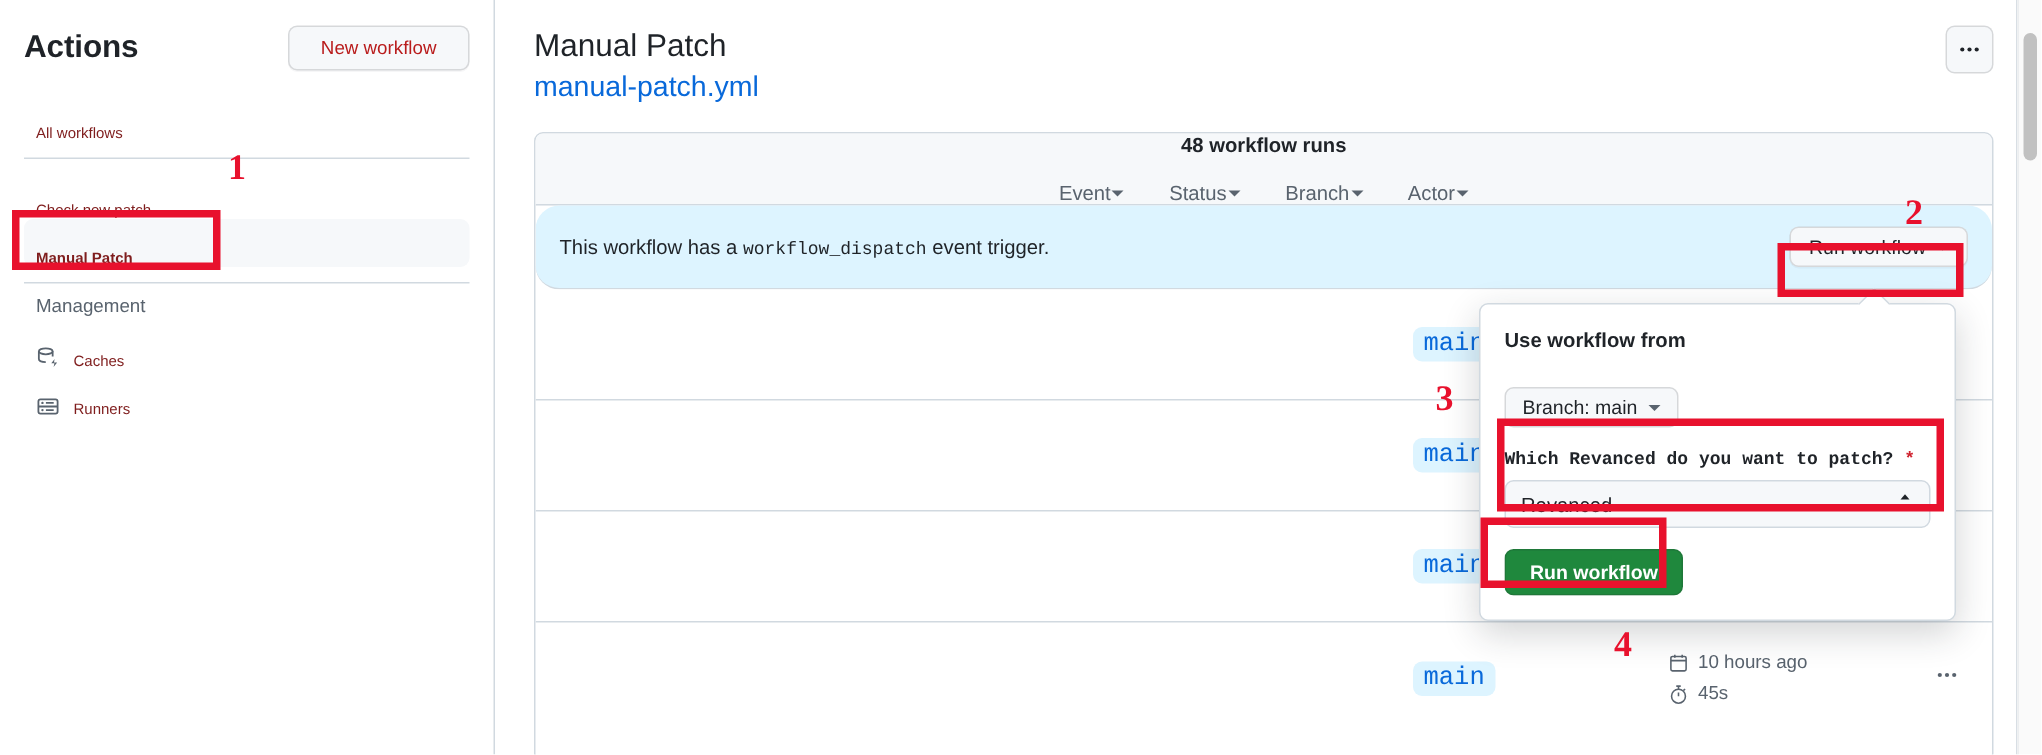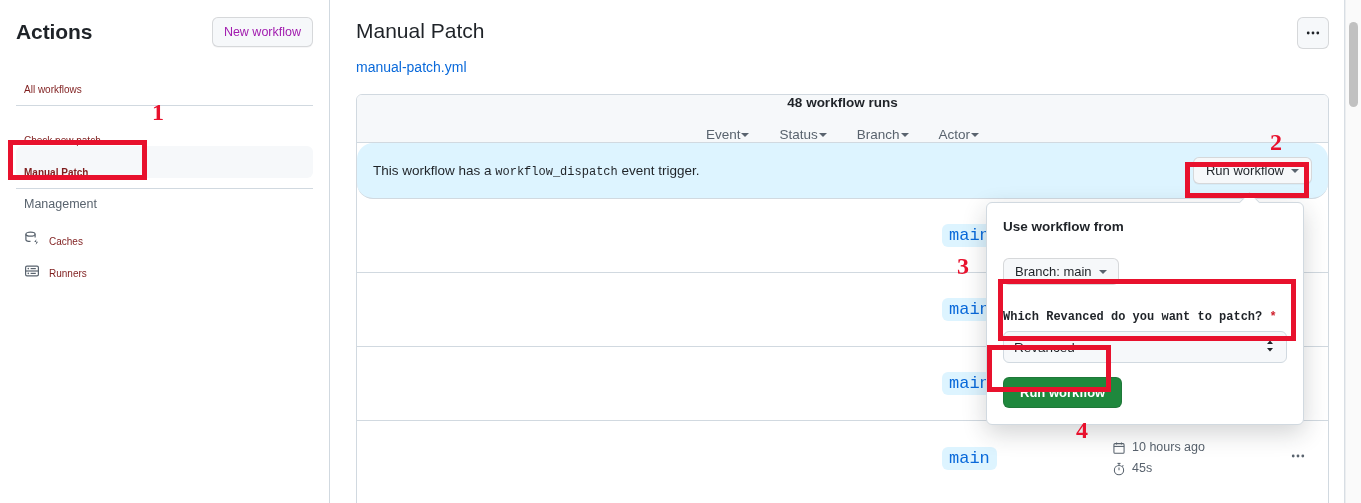--- a/index.html
+++ b/index.html
@@ -34,22 +34,22 @@
     padding-top: 17px;
   }
   .actions-title {
     font-size: 21px; font-weight: 700; letter-spacing: -0.1px; color:#1f2328;
   }
   .new-workflow-btn {
     border: 1px solid rgba(31,35,40,0.15);
     background: #f6f8fa;
     border-radius: 6px;
     font-size: 12.5px;
-    color: #a21caf;
-    padding: 5px 11px;
+    color: #b91c1c;
+    padding: 5px 21px;
     cursor: pointer;
     line-height: 18px;
     box-shadow: 0 1px 0 rgba(31,35,40,0.04);
   }
   .side-list { margin-top: 16px; }
   .side-item {
     position: relative;
     display: flex; align-items: flex-end;
     height: 32px;
     padding: 0 8px;
@@ -80,21 +80,21 @@
   }
 
   
   .main {
     position: absolute; left: 330px; top: 0; width: 1015px; height: 503px;
     background: #fff;
     padding: 16px 16px 0 26px;
   }
   .main-head { display:flex; align-items:flex-start; justify-content:space-between; }
   .wf-title { font-size: 21px; font-weight: 400; color:#1f2328; line-height: 30px; }
-  .wf-file { font-size: 14px; color: #0969da; text-decoration: none; display:inline-block; margin-top: 13px; cursor:pointer;}
+  .wf-file { font-size: 19px; color: #0969da; text-decoration: none; display:inline-block; margin-top: 2px; cursor:pointer;}
 
   .head-right { display:flex; align-items:center; gap: 8px; margin-top: 1px;}
   .search-box {
     position: relative;
     width: 300px; height: 32px;
     border: 1px solid #d1d9e0;
     border-radius: 6px;
     background: #fff;
     display:flex; align-items:center;
     padding-left: 32px;
@@ -212,21 +212,21 @@
   .dd-label { font-size: 13.5px; font-weight:600; color:#1f2328; margin-bottom: 24px; }
   .branch-select {
     border:1px solid rgba(31,35,40,0.15);
     background:#f6f8fa;
     border-radius:6px;
     font-size: 13px;
     padding: 5px 11px;
     display:inline-flex; align-items:center; gap:6px;
     cursor:pointer;
     color:#1f2328;
-    margin-bottom: 25px;
+    margin-bottom: 14px;
   }
   .input-label {
     font-family:"Liberation Mono", monospace;
     font-size: 12px; font-weight: 700; color:#1f2328;
     margin-bottom: 7px;
   }
   .req-star { color:#cf222e; }
   .rev-select {
     width: 100%;
     height: 32px;

